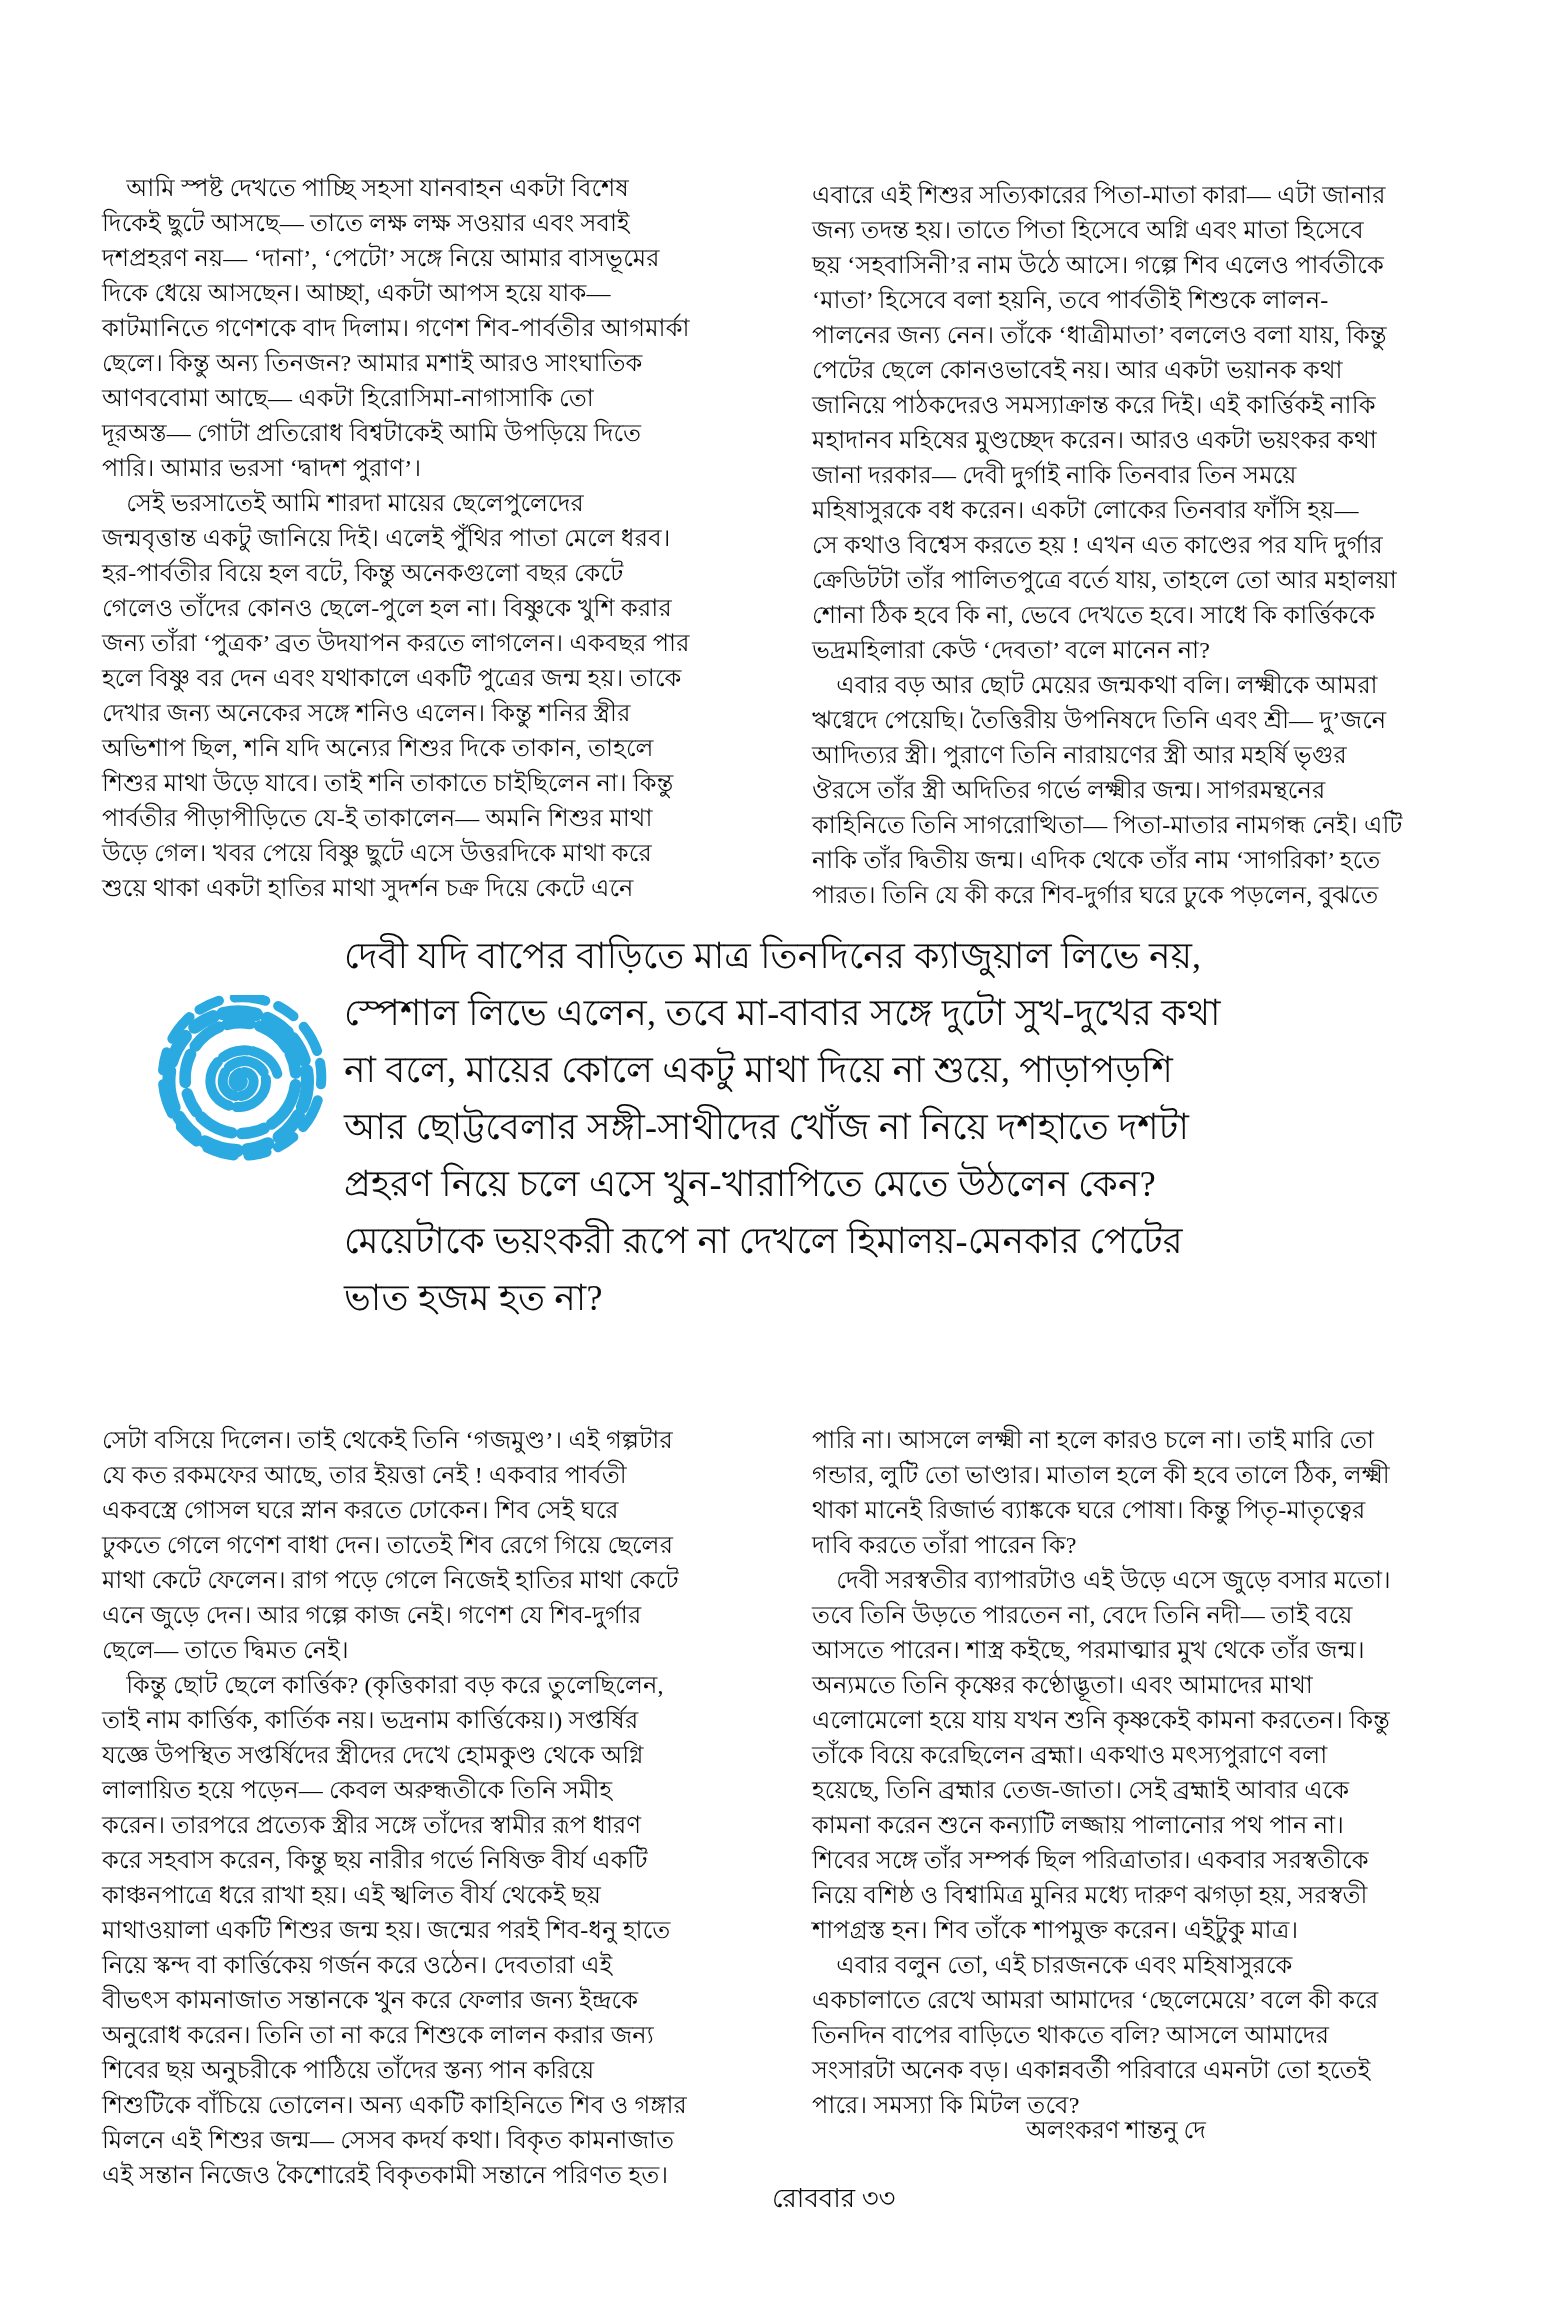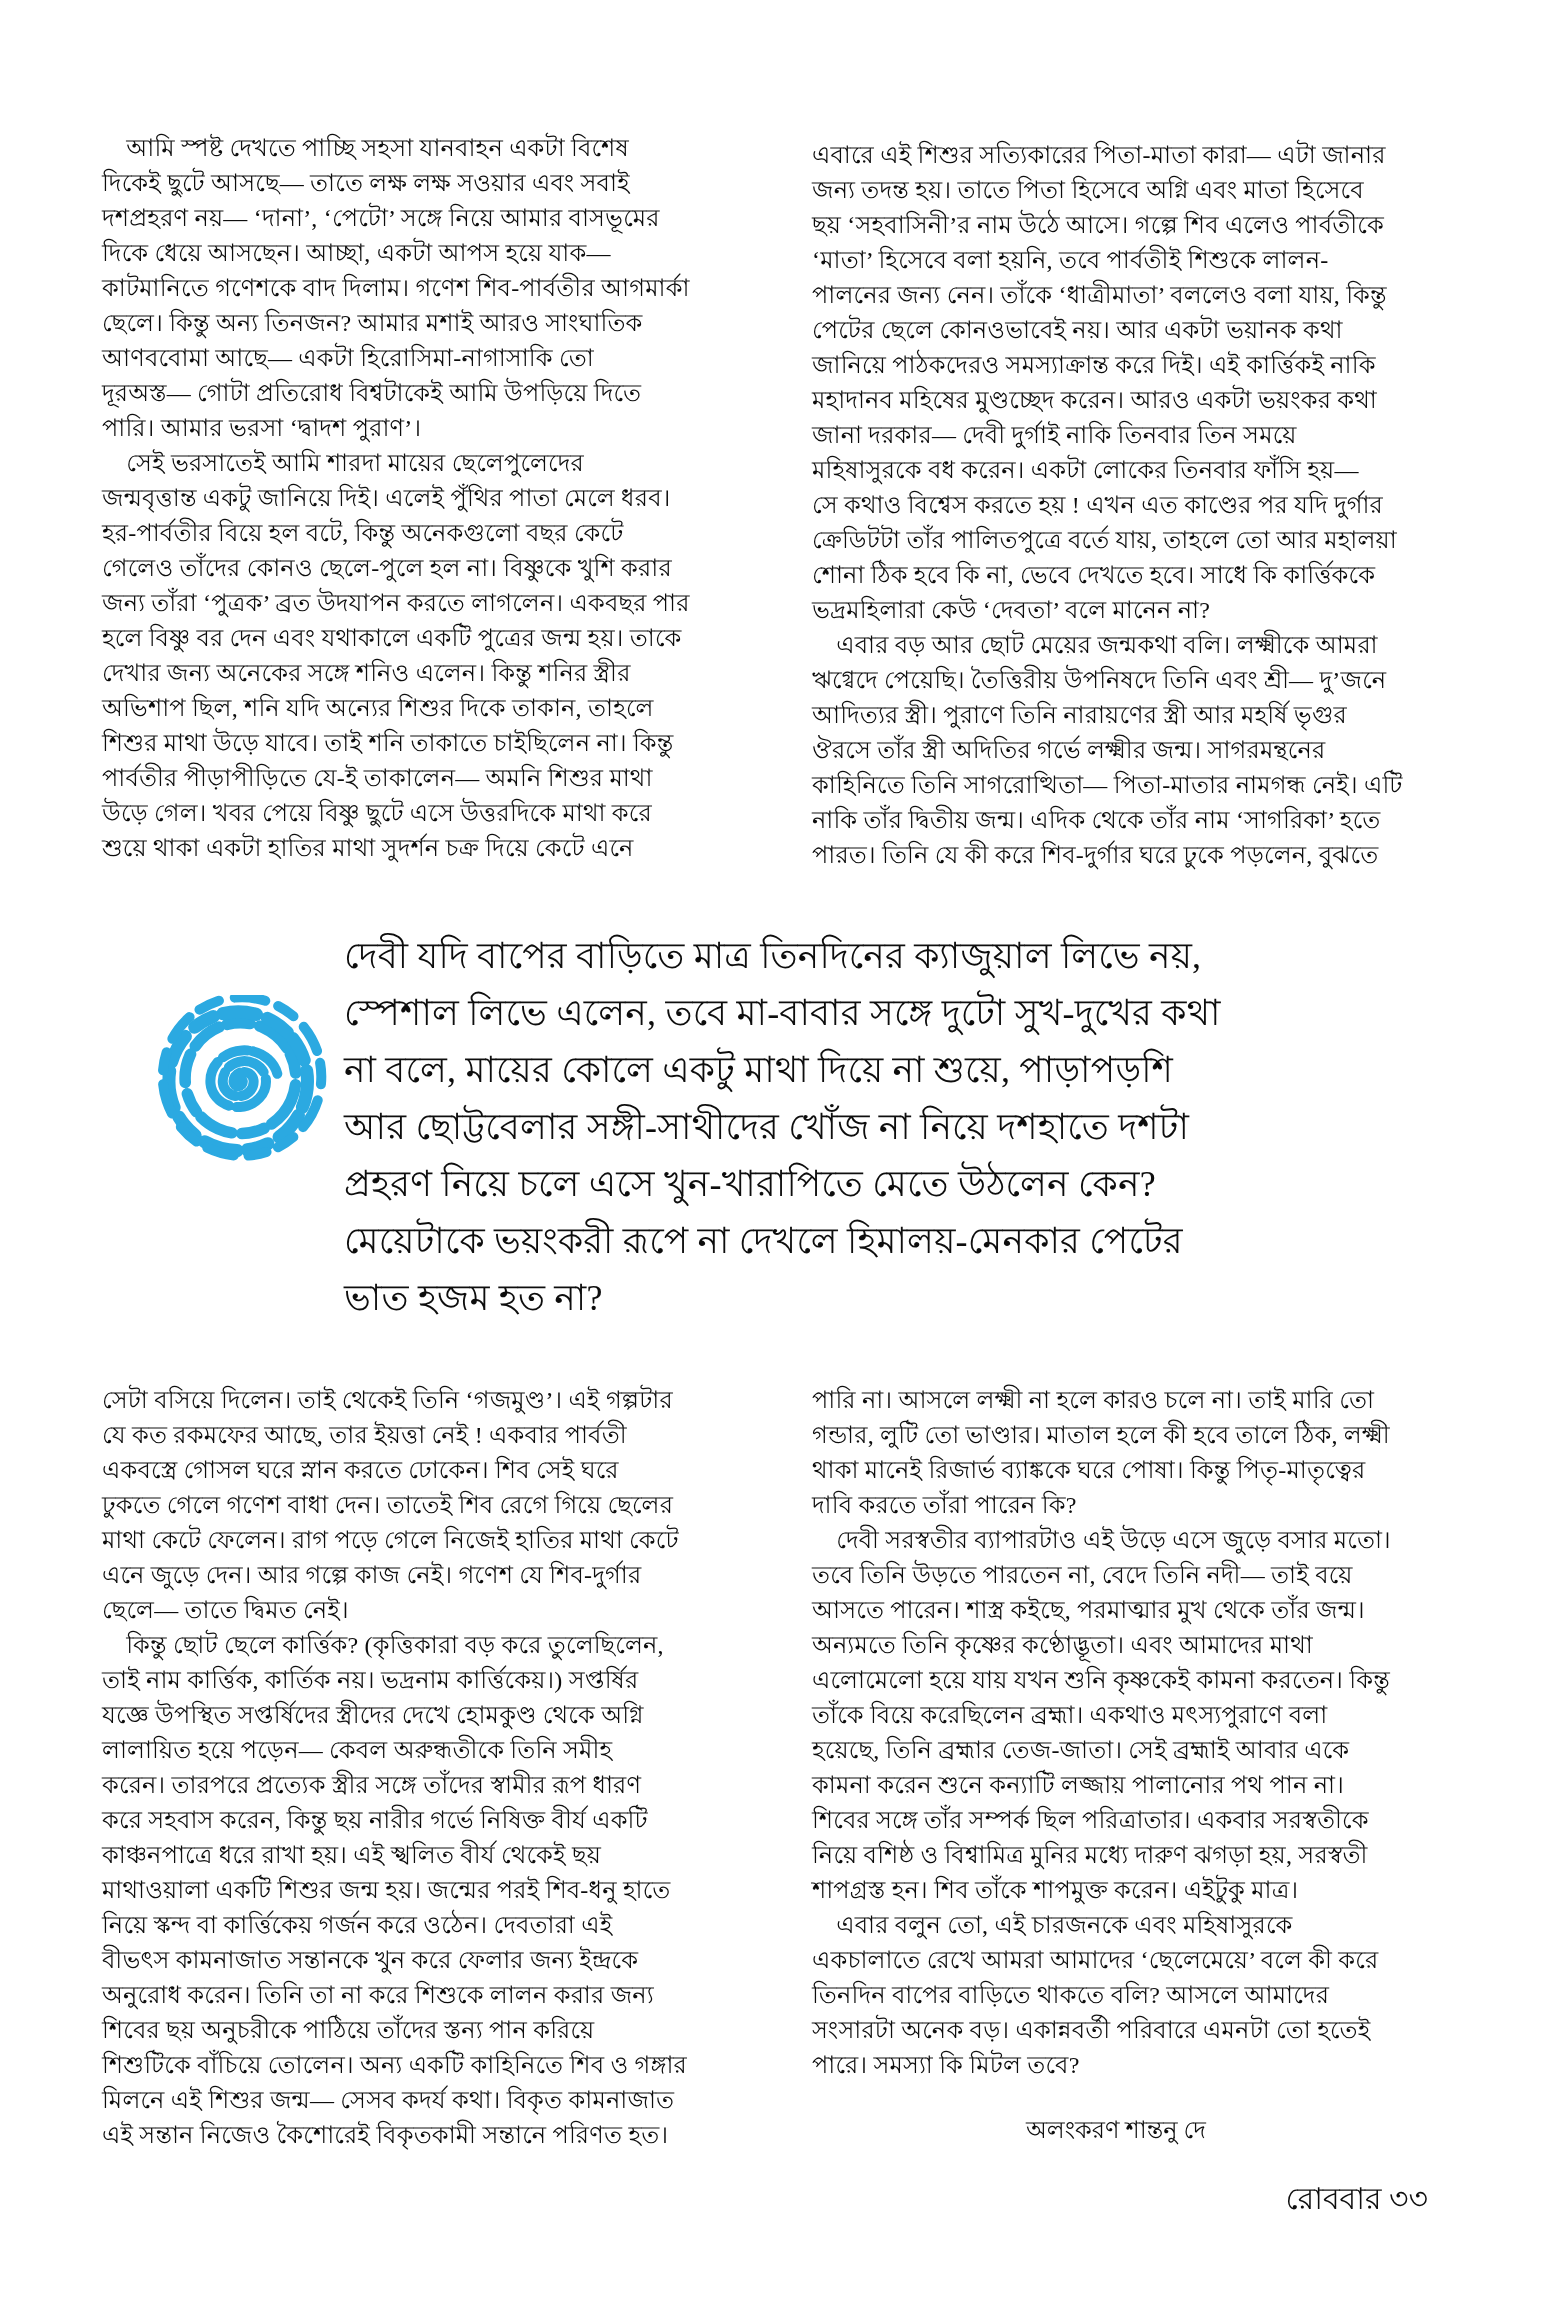--- a/index.html
+++ b/index.html
@@ -12,20 +12,21 @@
     color:#0d0d0d;
     overflow:hidden;
   }
   .bodycol{
     position:absolute;
     font-size:24px;
     line-height:35px;
     white-space:pre-line;
     text-align:left;
     letter-spacing:0.2px;
+    margin-top:40px;
   }
   .col-tl{left:102px;top:131px;width:650px;height:758px;}
   .col-tr{left:812px;top:138px;width:681px;height:758px;}
   .col-bl{left:102px;top:1383px;width:650px;height:777px;}
   .col-br{left:812px;top:1383px;width:681px;height:777px;}
   .pullquote{
     position:absolute;
     left:344px;top:928px;width:1155px;height:408px;
     font-size:36px;
     line-height:57px;
@@ -37,23 +38,22 @@
     left:152px;top:995px;width:177px;height:177px;
   }
   .credit{
     position:absolute;
     left:812px;top:2115px;width:608px;
     font-size:24px;line-height:31px;
     text-align:center;
   }
   .folio{
     position:absolute;
-    left:828px;top:2183px;width:600px;
-    font-size:30px;line-height:31px;
-    text-align:right;
+    left:772px;top:2183px;width:600px;
+    font-size:26px;line-height:31px;
   }
 </style>
 </head>
 <body>
 
 <div class="page">
 
   <div class="bodycol col-tl"> আমি স্পষ্ট দেখতে পাচ্ছি সহসা যানবাহন একটা বিশেষ
 দিকেই ছুটে আসছে— তাতে লক্ষ লক্ষ সওয়ার এবং সবাই
 দশপ্রহরণ নয়— ‘দানা’, ‘পেটো’ সঙ্গে নিয়ে আমার বাসভূমের

